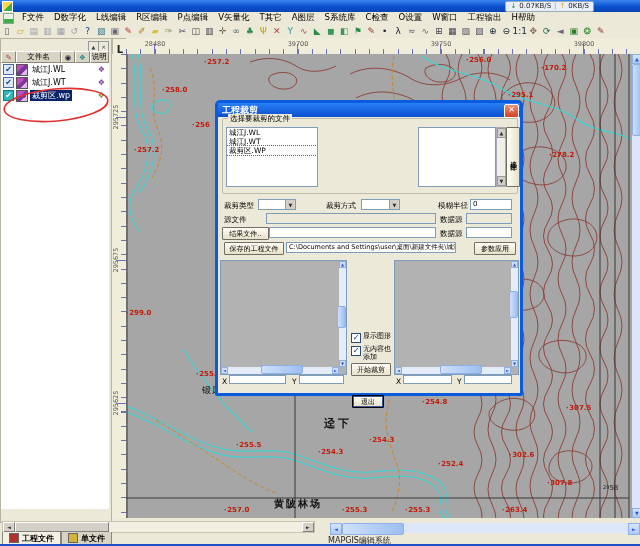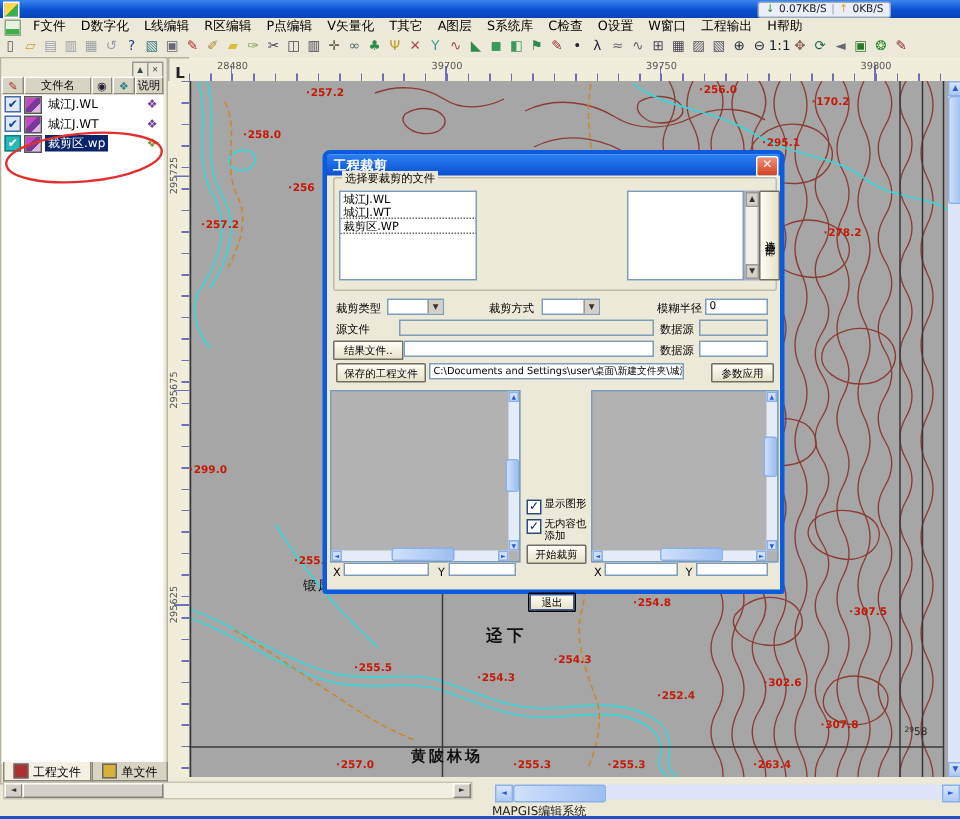--- a/index.html
+++ b/index.html
@@ -36,21 +36,21 @@
   .srow{height:13px;display:flex;align-items:center;gap:2px;padding-left:2px;}
   .scb{width:9px;height:9px;border:1px solid;display:flex;align-items:center;justify-content:center;flex:none;}
   .scb i{font-style:normal;font-size:8px;line-height:7px;}
   .slayer{width:10px;height:10px;flex:none;background:linear-gradient(135deg,#c44ac0 0 40%,#7a3a9a 40% 70%,#e0b8e8 70% 100%);border:1px solid #555;}
   .sname{font-size:8px;white-space:nowrap;padding:0 2px;}
   .sic2{margin-left:auto;margin-right:4px;font-size:8px;}
   #annot{position:absolute;left:0;top:78px;width:118px;height:56px;pointer-events:none;z-index:30;}
   
   #hscroll-left{position:absolute;left:2px;top:521px;width:311px;height:10px;background:#f1efe2;border:1px solid #c8c4b0;}
   .sbtn-classic{position:absolute;top:0;width:10px;height:8px;background:#d4d0c8;border:1px solid;border-color:#fff #808080 #808080 #fff;font-size:5px;display:flex;align-items:center;justify-content:center;color:#333;}
-  #tabs{position:absolute;left:2px;top:508px;height:13px;display:flex;font-size:8px;}
+  #tabs{position:absolute;left:2px;top:532px;height:13px;display:flex;font-size:8px;font-weight:bold;}
   .tab{display:flex;align-items:center;gap:3px;padding:0 6px;border:1px solid #8a8878;border-top:none;height:12px;background:#d8d4c4;}
   .tabicon{width:8px;height:8px;border:1px solid #666;}
   #statusbar-text{position:absolute;left:328px;top:535px;font-size:8px;color:#222;}
   #bottomline{position:absolute;left:0;top:544px;width:640px;height:2px;background:#2050c8;}
   
   #corner{position:absolute;left:112px;top:38px;width:14px;height:16px;background:#f0edda;border:1px solid #b8b4a2;
     font-weight:bold;font-size:10px;display:flex;align-items:flex-end;justify-content:center;color:#222;}
   #topruler{position:absolute;left:126px;top:38px;width:514px;height:16px;background:#f0edda;border-bottom:1px solid #999;}
   #topruler .ticks-s{position:absolute;left:0;bottom:0;width:100%;height:5px;
     background:repeating-linear-gradient(90deg,#7070b8 0 1px,transparent 1px 14.3px);}

